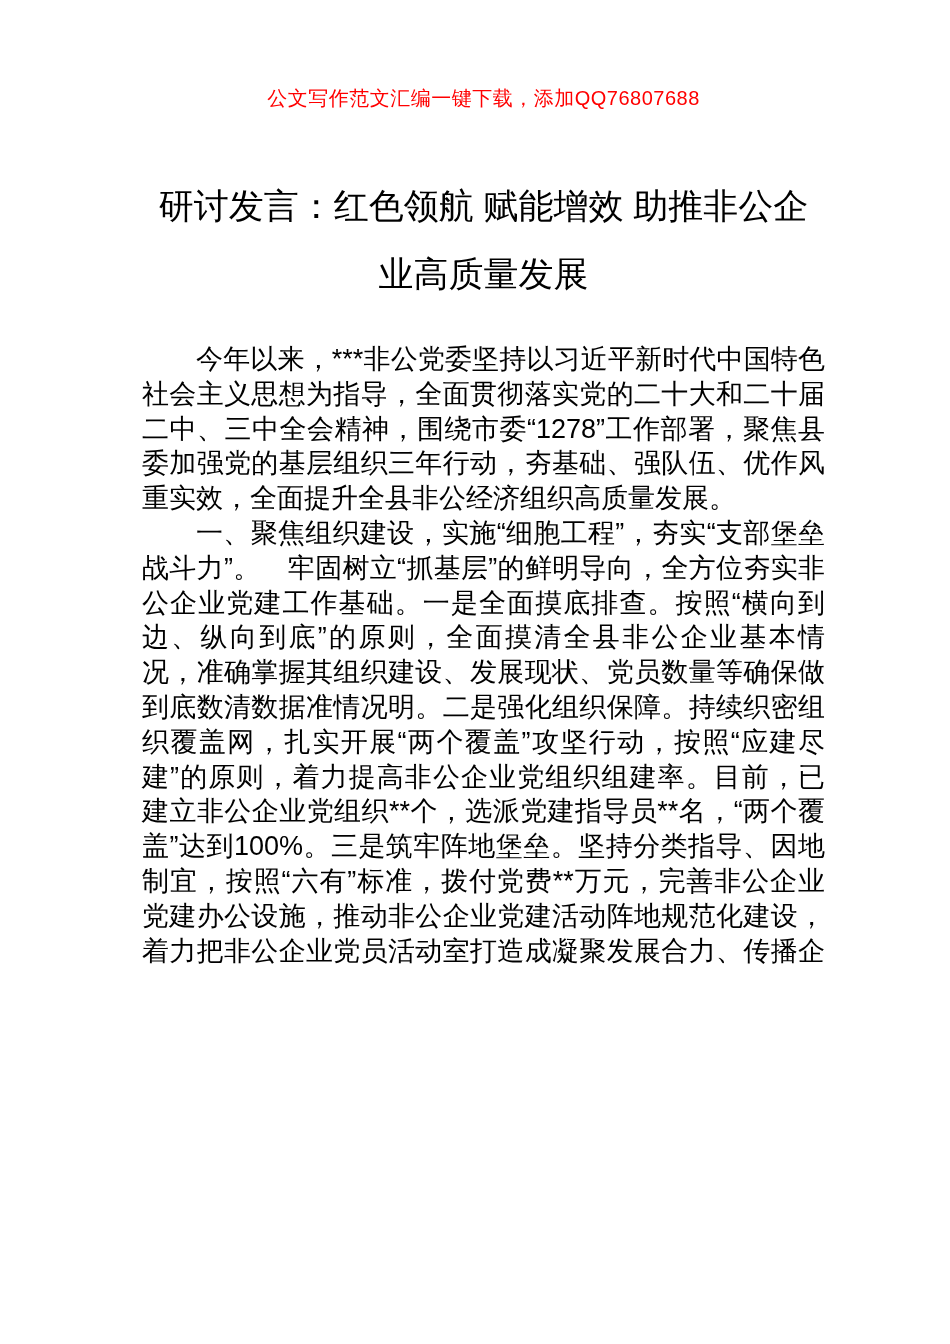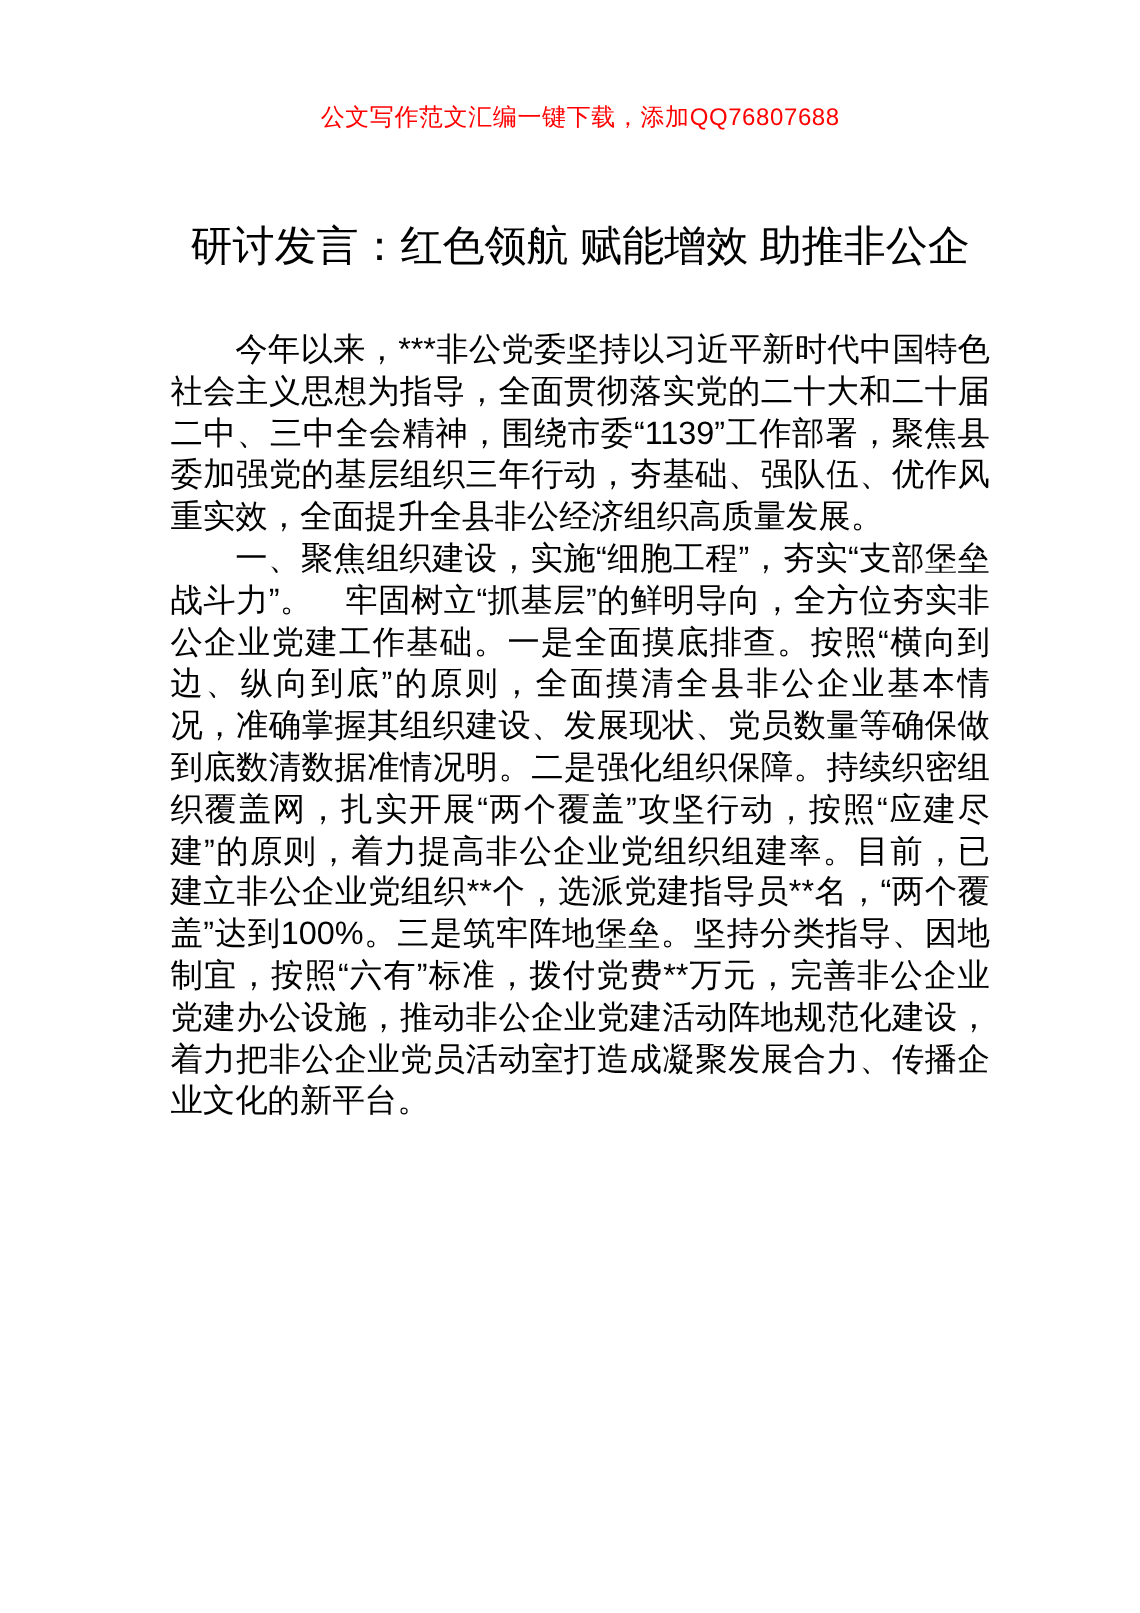--- a/index.html
+++ b/index.html
@@ -47,21 +47,22 @@
 </style>
 </head>
 <body>
 
 <div class="page" style="background: rgb(255, 255, 255);">
 
   <div class="notice" style="color: rgb(255, 0, 0);">公文写作范文汇编一键下载，添加QQ76807688</div>
 
   <div class="title">
     <div>研讨发言：红色领航 赋能增效 助推非公企</div>
+    <div>业高质量发展</div>
   </div>
 
   <div class="doc-body">
 
-  <p class="para"><span>今年以来，***非公党委坚持以习近平新时代中国特色社会主义思想为指导，全面贯彻落实党的二十大和二十届二中、三中全会精神，围绕市委“1139”工作部署，聚焦县委加强党的基层组织三年行动，夯基础、强队伍、优作风重实效，全面提升全县非公经济组织高质量发展。</span></p>
+  <p class="para"><span>今年以来，***非公党委坚持以习近平新时代中国特色社会主义思想为指导，全面贯彻落实党的二十大和二十届二中、三中全会精神，围绕市委“1278”工作部署，聚焦县委加强党的基层组织三年行动，夯基础、强队伍、优作风重实效，全面提升全县非公经济组织高质量发展。</span></p>
       <p class="para"><span class="run-bold">一、聚焦组织建设，实施“细胞工程”，夯实“支部堡垒战斗力”。</span><span>　牢固树立“抓基层”的鲜明导向，全方位夯实非公企业党建工作基础。一是全面摸底排查。按照“横向到边、纵向到底”的原则，全面摸清全县非公企业基本情况，准确掌握其组织建设、发展现状、党员数量等确保做到底数清数据准情况明。二是强化组织保障。持续织密组织覆盖网，扎实开展“两个覆盖”攻坚行动，按照“应建尽建”的原则，着力提高非公企业党组织组建率。目前，已建立非公企业党组织**个，选派党建指导员**名，“两个覆盖”达到100%。三是筑牢阵地堡垒。坚持分类指导、因地制宜，按照“六有”标准，拨付党费**万元，完善非公企业党建办公设施，推动非公企业党建活动阵地规范化建设，着力把非公企业党员活动室打造成凝聚发展合力、传播企业文化的新平台。</span></p>
     </div>
 
 </div>
 
 </body></html>

